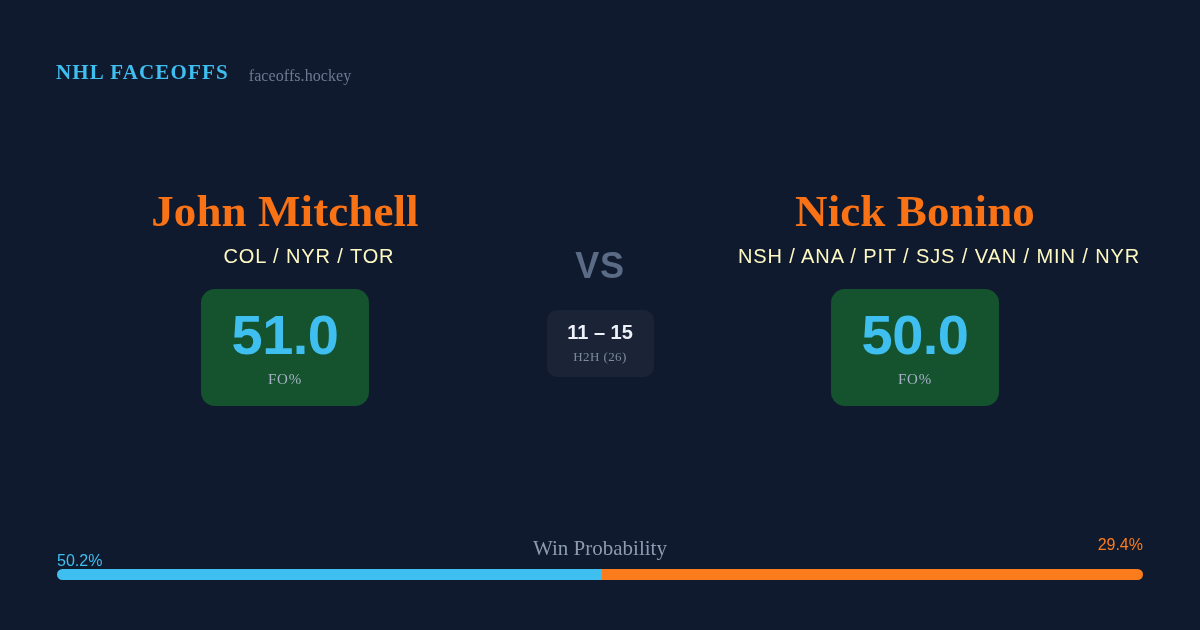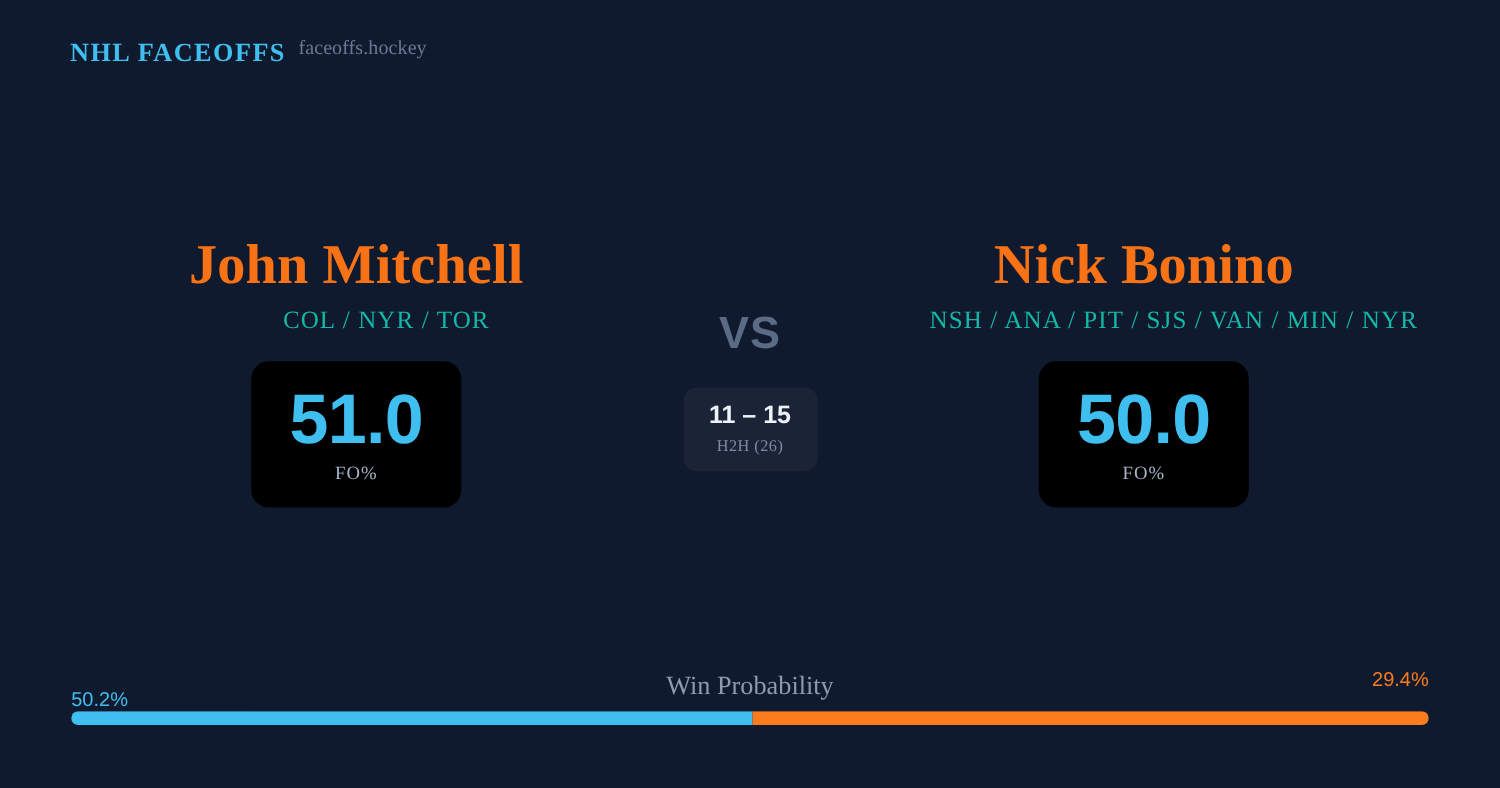--- a/index.html
+++ b/index.html
@@ -12,24 +12,24 @@
 
   body {
     font-family:"Liberation Serif", serif;
     color:#e8edf6;
     position:relative;
   }
 
   
   .header {
     position:absolute;
-    left:56px; top:30px;
-    display:flex;
-    align-items:flex-start;
-    gap:10px;
+    left:56px; top:60px;
+    display:flex;
+    align-items:flex-end;
+    gap:20px;
   }
   .brand {
     font-family:"Liberation Serif", serif;
     font-weight:700;
     font-size:21px;
     letter-spacing:0.055em;
     color:#3fbef0;
   }
   .brand-sub {
     font-family:"Liberation Serif", serif;
@@ -60,33 +60,33 @@
     font-weight:700;
     font-size:45px;
     line-height:1.12;
     color:#f97316;
     letter-spacing:0.002em;
     white-space:nowrap;
   }
 
   .player-teams {
     margin-top:9px;
-    font-family:Liberation Serif, serif;
+    font-family:Liberation Sans, sans-serif;
     font-size:20px;
-    color:#14b8a6;
+    color:#fef9c3;
     letter-spacing:0.045em;
     white-space:nowrap;
     margin-left:48px;
   }
 
   .stat-card {
     margin-top:21px;
     width:168px;
     height:117px;
-    background:#000000;
+    background:#14532d;
     border-radius:14px;
     display:flex;
     flex-direction:column;
     align-items:center;
     justify-content:center;
   }
   .stat-value {
     font-family:"Liberation Sans", sans-serif;
     font-weight:700;
     font-size:56px;

